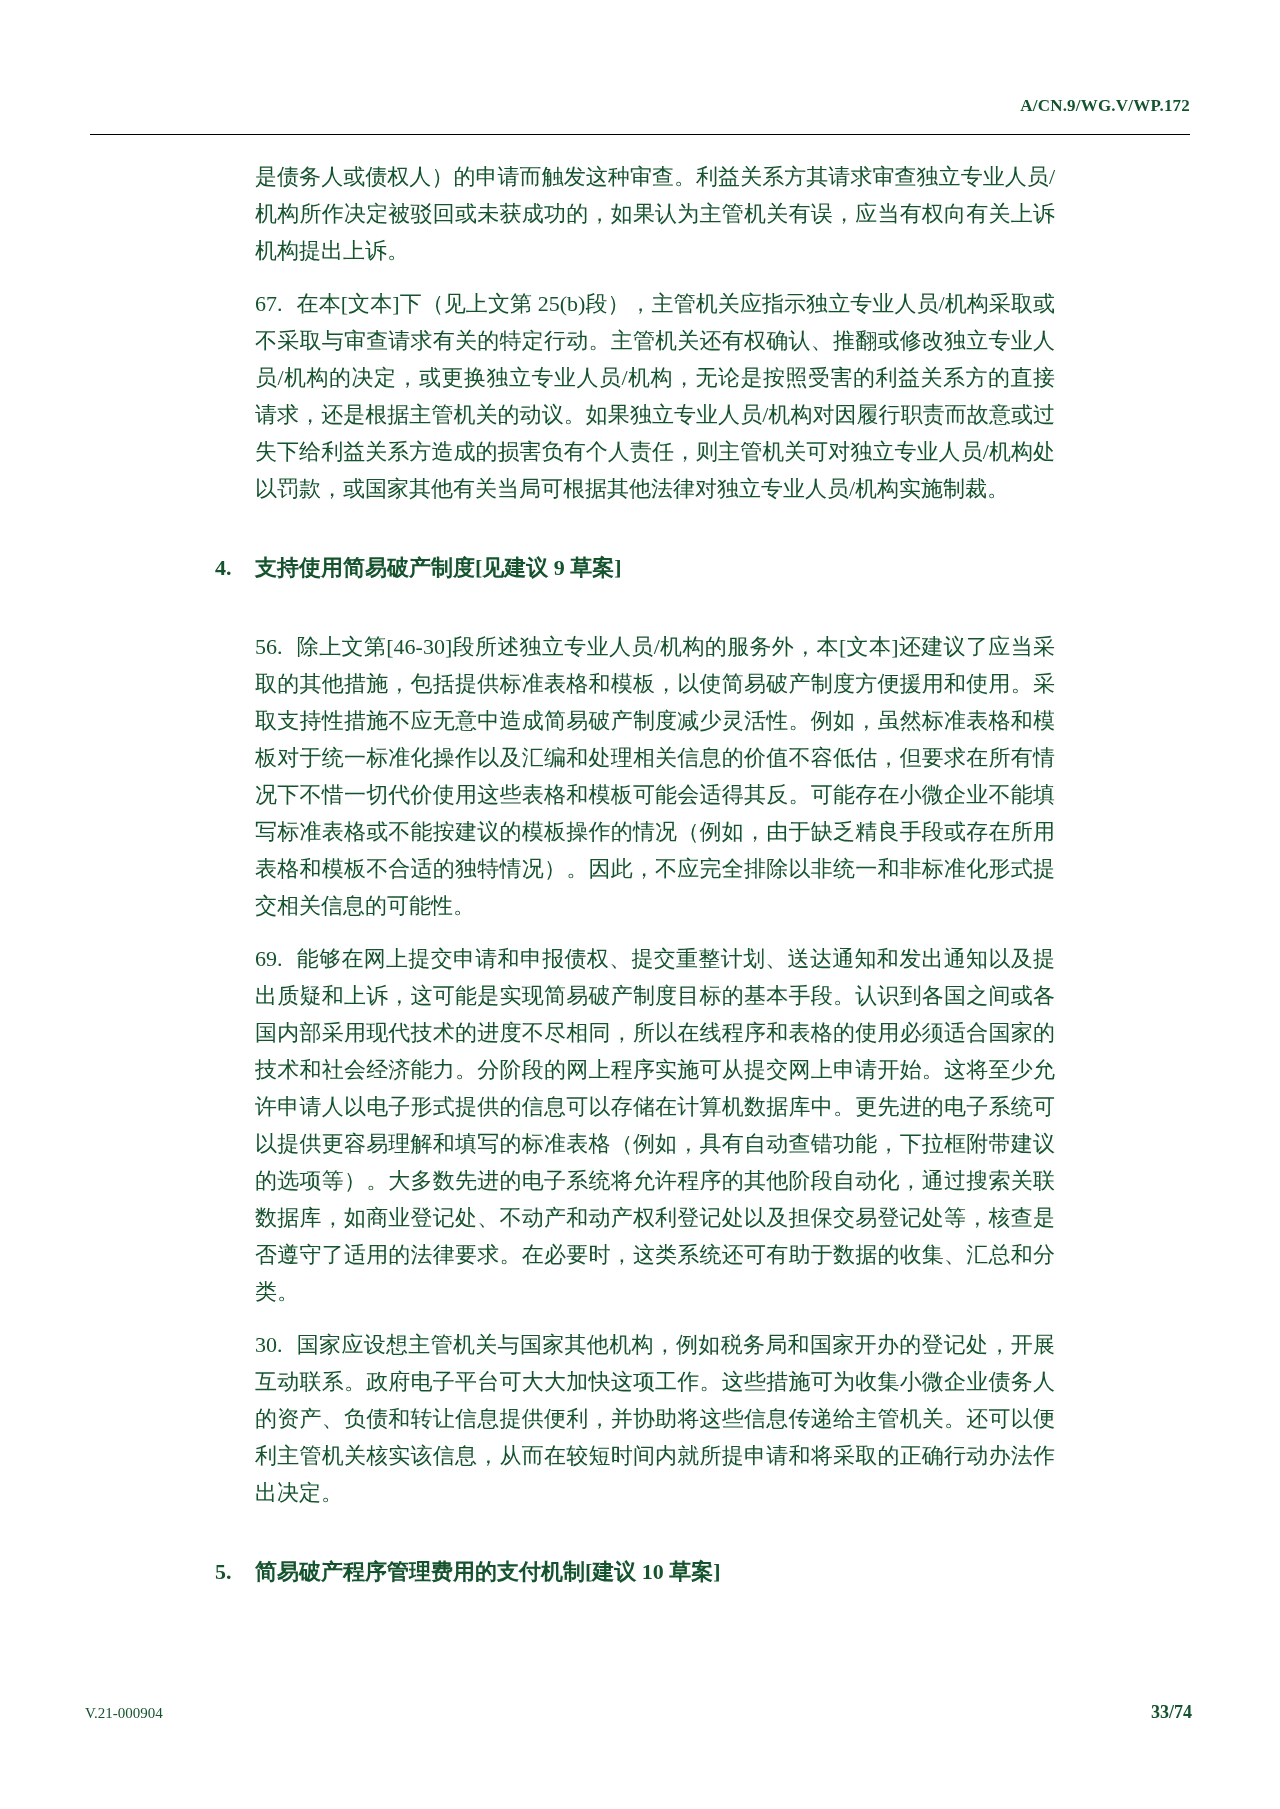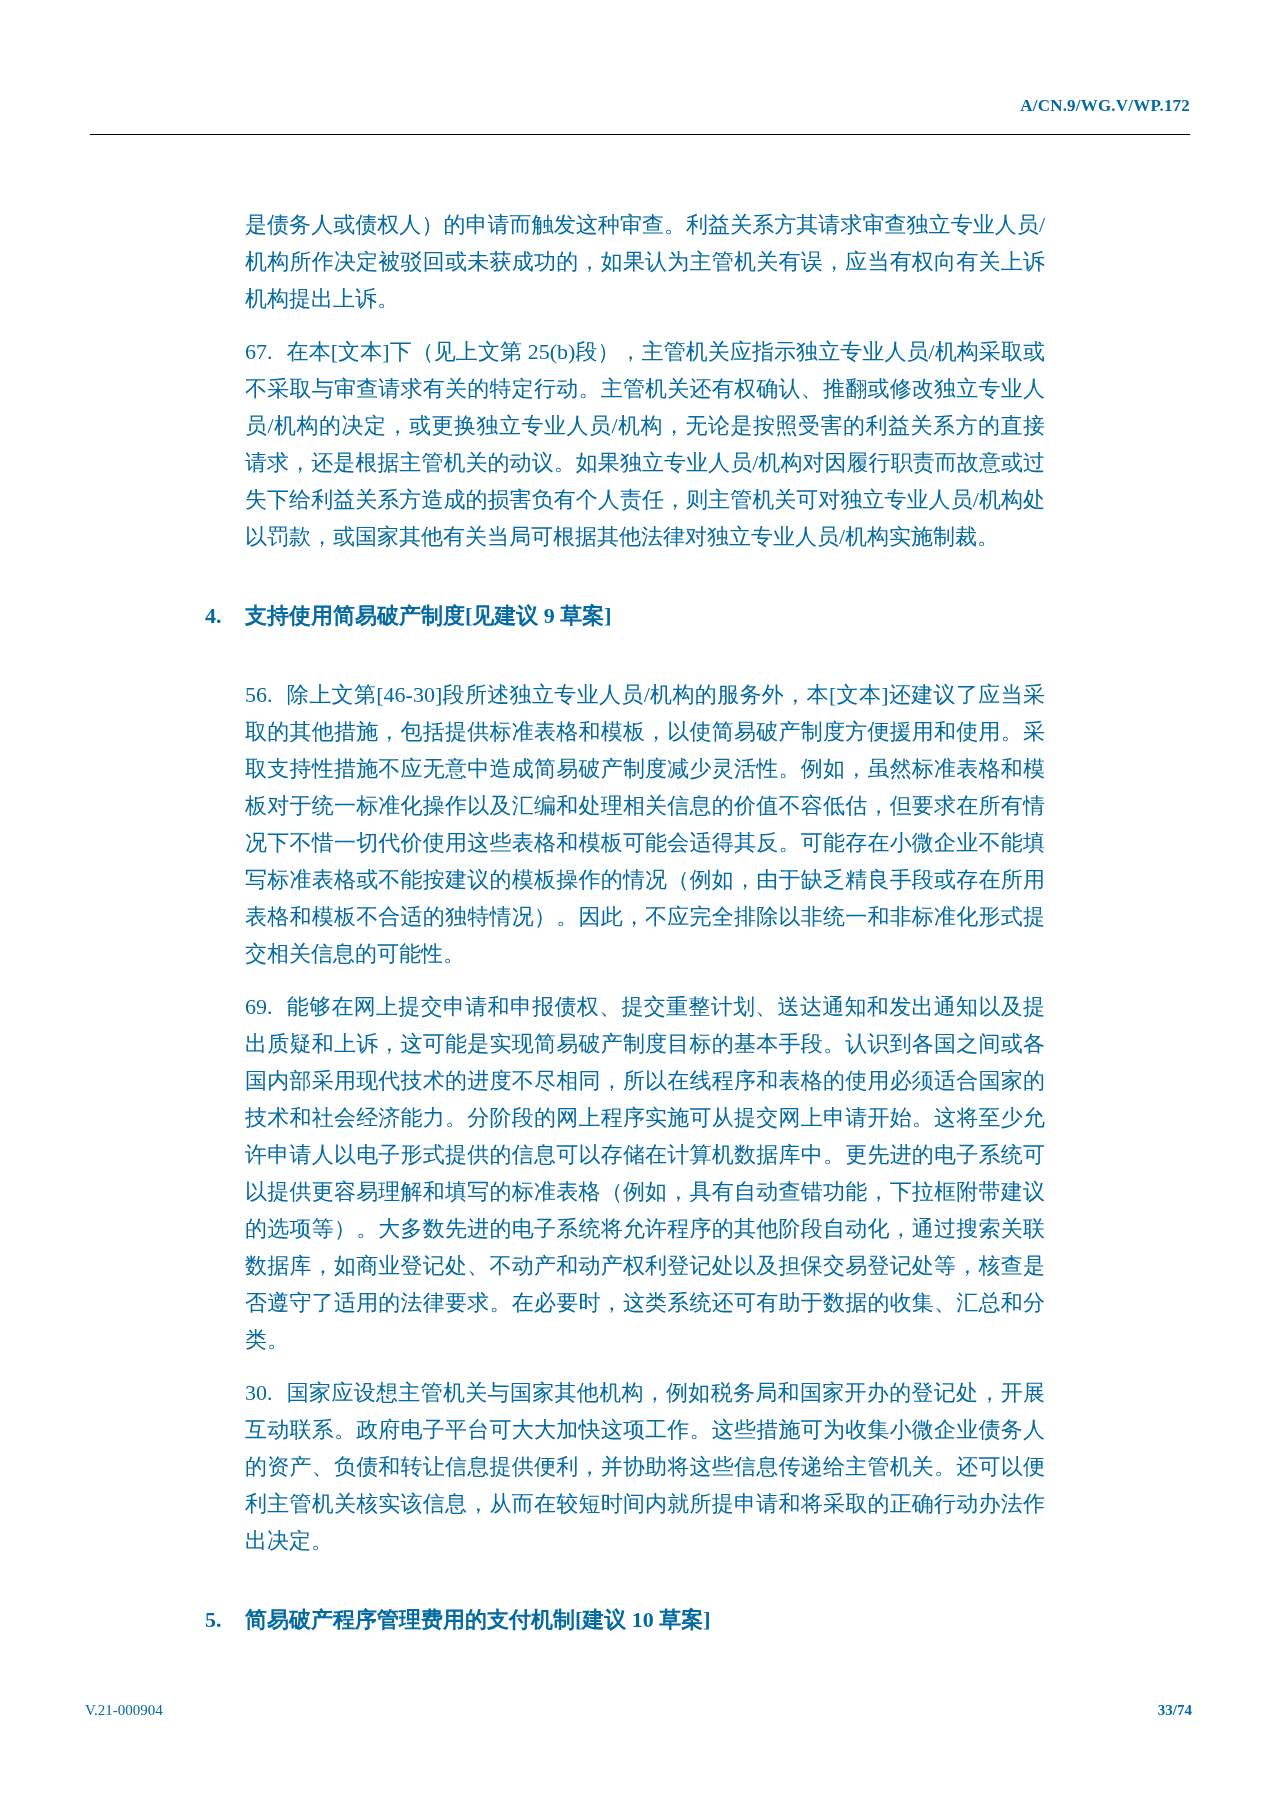--- a/index.html
+++ b/index.html
@@ -5,21 +5,21 @@
   * { margin: 0; padding: 0; box-sizing: border-box; }
   html, body { background: #e8e8e8; }
   body { font-family: "Liberation Serif", "DejaVu Serif", serif; }
 
   .page {
     position: relative;
     width: 1280px;
     height: 1809px;
     margin: 0 auto;
     background: #ffffff;
-    color: #0369a1;
+    color: #14532d;
     overflow: hidden;
   }
 
   .doc-symbol {
     position: absolute;
     top: 96px;
     right: 90px;
     font-weight: bold;
     font-size: 17px;
     letter-spacing: 0.2px;
@@ -30,26 +30,25 @@
     top: 134px;
     left: 90px;
     width: 1100px;
     border: none;
     border-top: 1.8px solid #000000;
   }
 
   .content {
     position: absolute;
     top: 158px;
-    left: 245px;
+    left: 255px;
     width: 800px;
     font-size: 22px;
     line-height: 37px;
     text-align: justify;
-    margin-top: 48px;
   }
 
   .para { margin: 0 0 16px 0; }
   .para:last-child { margin-bottom: 0; }
   .para-num { margin-right: 14px; }
 
   .heading {
     position: relative;
     margin: 42px 0 42px 0;
     font-size: 22px;
@@ -67,21 +66,21 @@
     position: absolute;
     left: 85px;
     right: 88px;
     top: 1702px;
     display: flex;
     justify-content: space-between;
     align-items: baseline;
     gap: 22px;
   }
   .doc-number { font-size: 15px; }
-  .page-indicator { font-size: 15px; font-weight: bold; }
+  .page-indicator { font-size: 18px; font-weight: bold; }
 </style>
 </head>
 <body>
 
 <div class="page">
 
   <div class="doc-symbol">A/CN.9/WG.V/WP.172</div>
 
   <hr class="header-rule">
 

